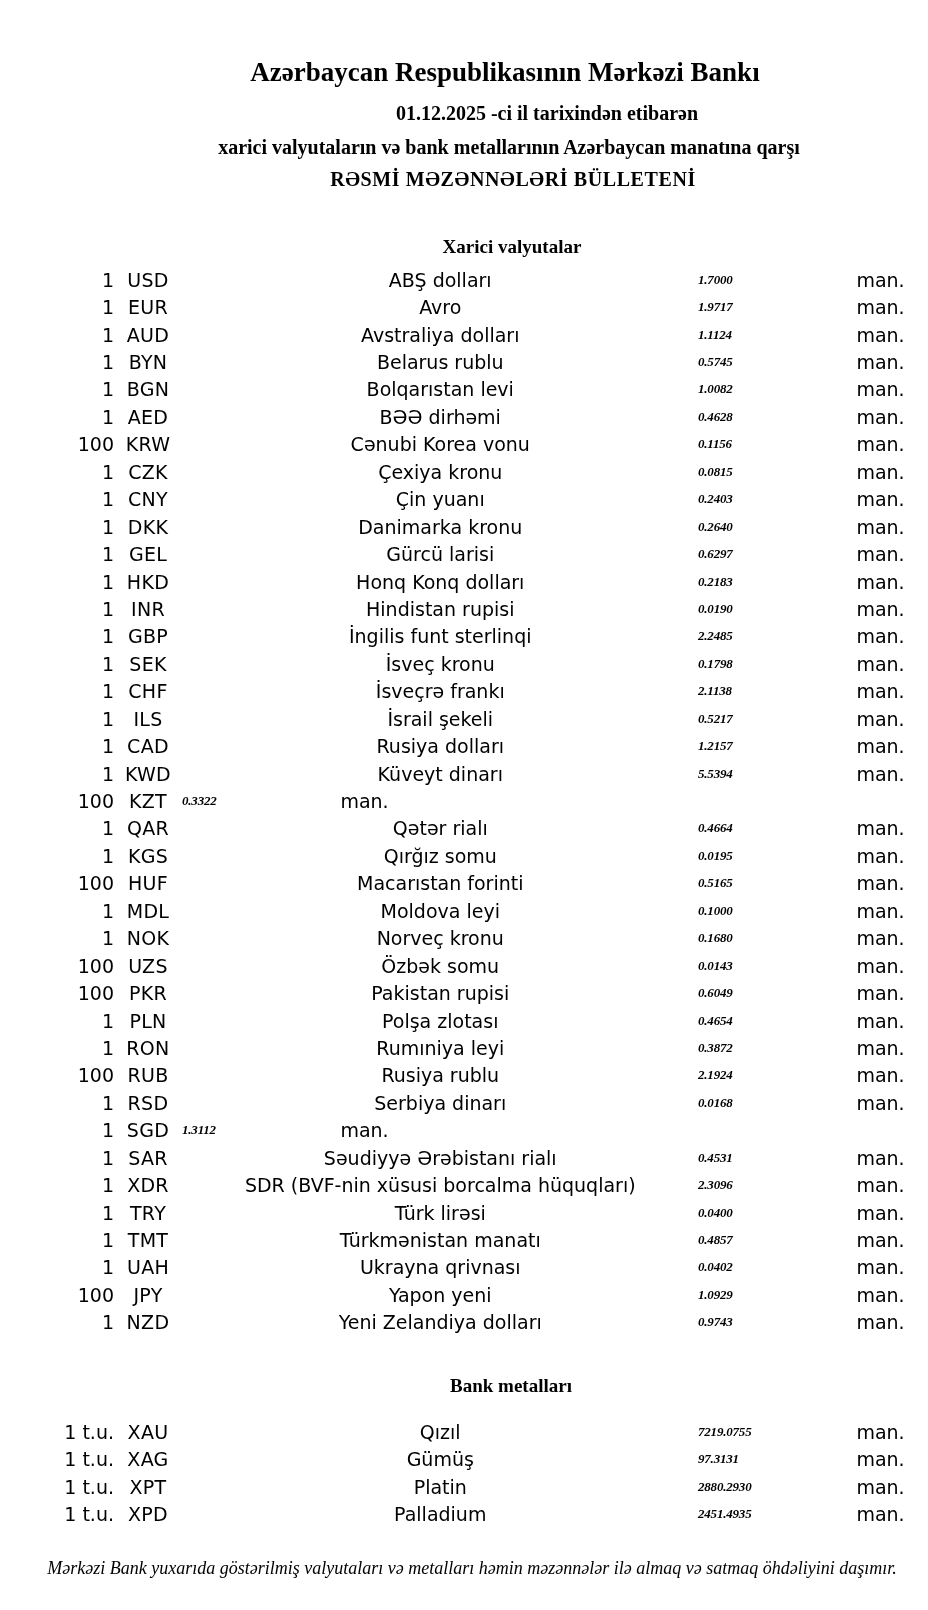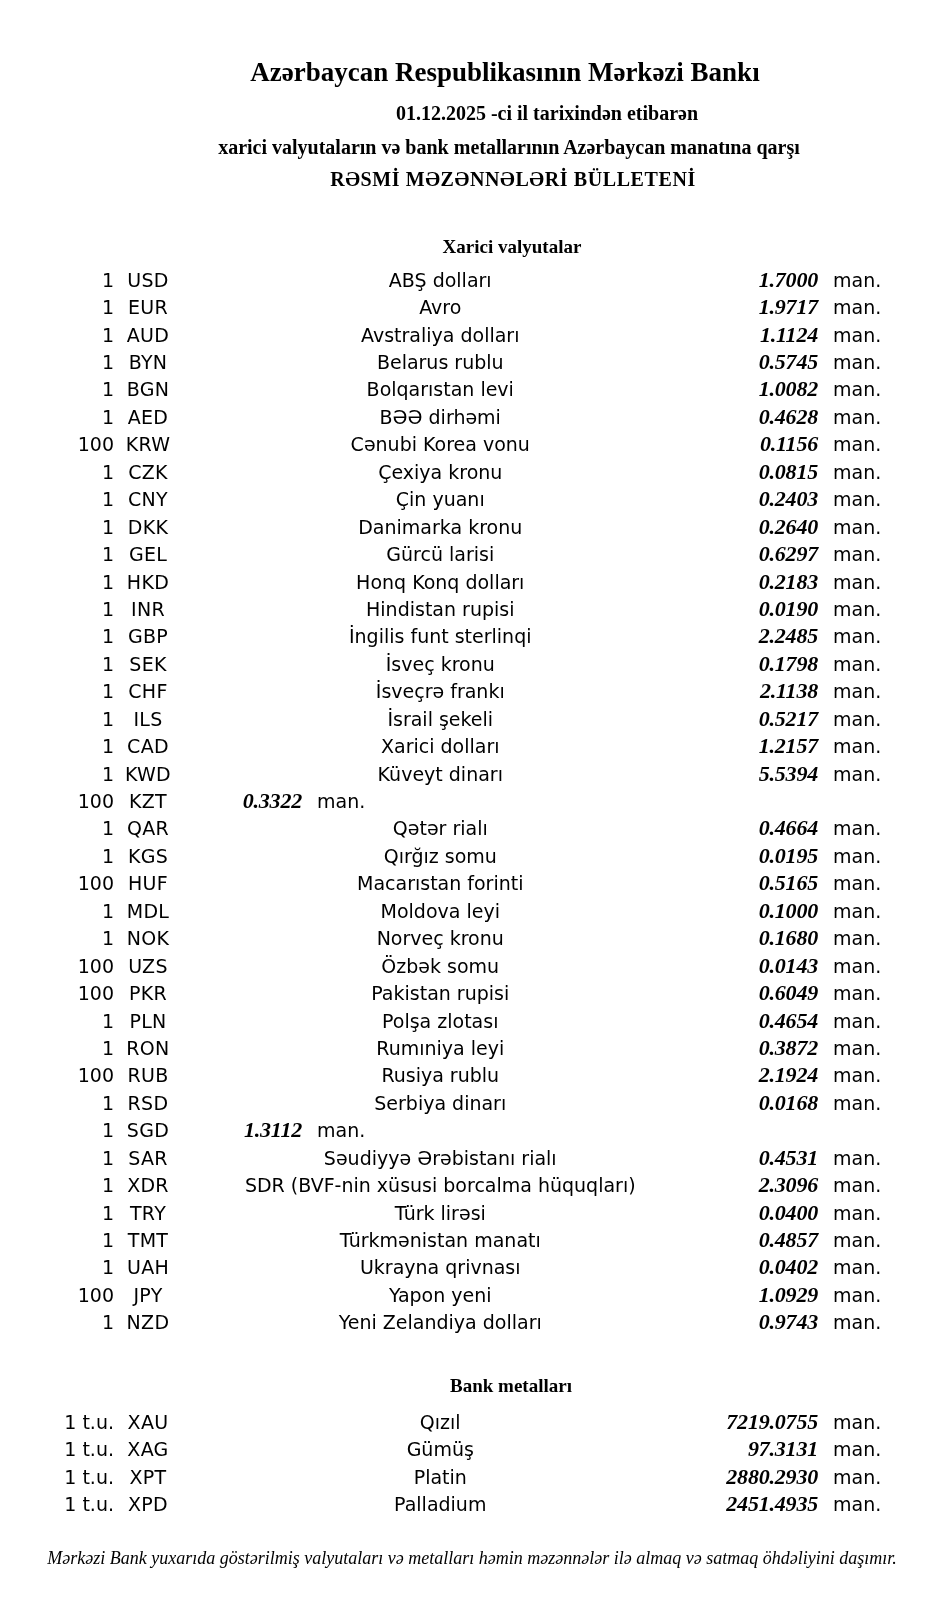--- a/index.html
+++ b/index.html
@@ -43,38 +43,38 @@
   .section-title {
     font-family:"Liberation Serif", serif;
     font-weight:bold; font-size:19px; line-height:1;
     text-align:center; position:relative;
     white-space:nowrap;
   }
   .currencies-title { margin-top:48px; left:48px; }
   .metals-title { margin-top:40px; left:47px; }
 
   .rate-table { margin-top:10px; }
-  #metals-table { margin-top:13px; }
+  #metals-table { margin-top:23px; }
 
   .row {
     display:flex; align-items:center;
     height:27.45px; font-size:19px;
     white-space:nowrap;
   }
   .cell { display:block; }
   .qty  { width:114px; text-align:right; }
   .code { width:68px;  text-align:center; letter-spacing:0.3px; }
   .name { flex:1; text-align:center; padding-left:0.5px; overflow:hidden; }
   .rate {
-    width:120px; text-align:right;
+    width:120px; 
     font-family:"Liberation Serif", serif;
     font-style:italic; font-weight:bold;
-    font-size:22px; letter-spacing:-0.2px;
-  }
-  .unit { width:110px; box-sizing:border-box; padding-left:15px; text-align:left; }
+    font-size:13px; letter-spacing:-0.2px;
+  }
+  .unit { width:110px; box-sizing:border-box; padding-left:15px; text-align:center; }
 
   .footer-note {
     margin-top:30px;
     font-family:"Liberation Serif", serif;
     font-style:italic; font-size:18px; line-height:1.2;
     text-align:center; position:relative; left:8px;
     white-space:nowrap;
   }
 </style>
 </head>
@@ -205,21 +205,21 @@
       <div class="row">
     <span class="cell qty">1</span>
     <span class="cell code">ILS</span>
     <span class="cell name">İsrail şekeli</span>
     <span class="cell rate">0.5217</span>
     <span class="cell unit">man.</span>
   </div>
       <div class="row">
     <span class="cell qty">1</span>
     <span class="cell code">CAD</span>
-    <span class="cell name">Xarici dolları</span>
+    <span class="cell name">Rusiya dolları</span>
     <span class="cell rate">1.2157</span>
     <span class="cell unit">man.</span>
   </div>
       <div class="row">
     <span class="cell qty">1</span>
     <span class="cell code">KWD</span>
     <span class="cell name">Küveyt dinarı</span>
     <span class="cell rate">5.5394</span>
     <span class="cell unit">man.</span>
   </div>

